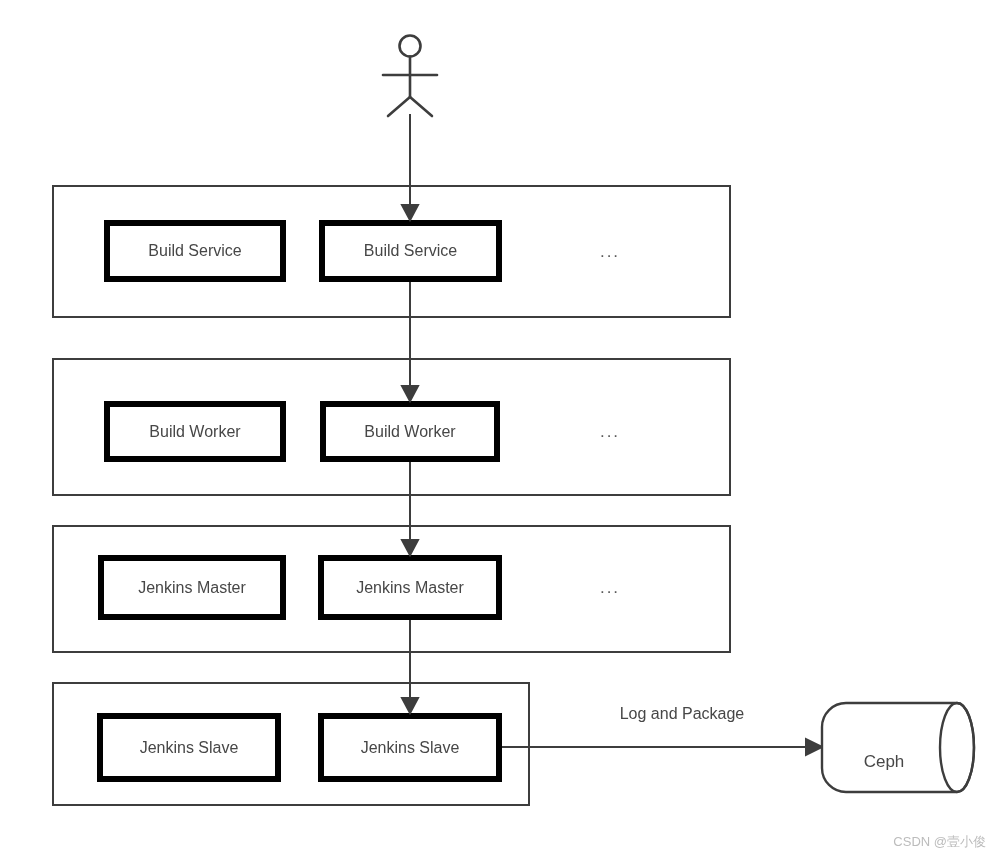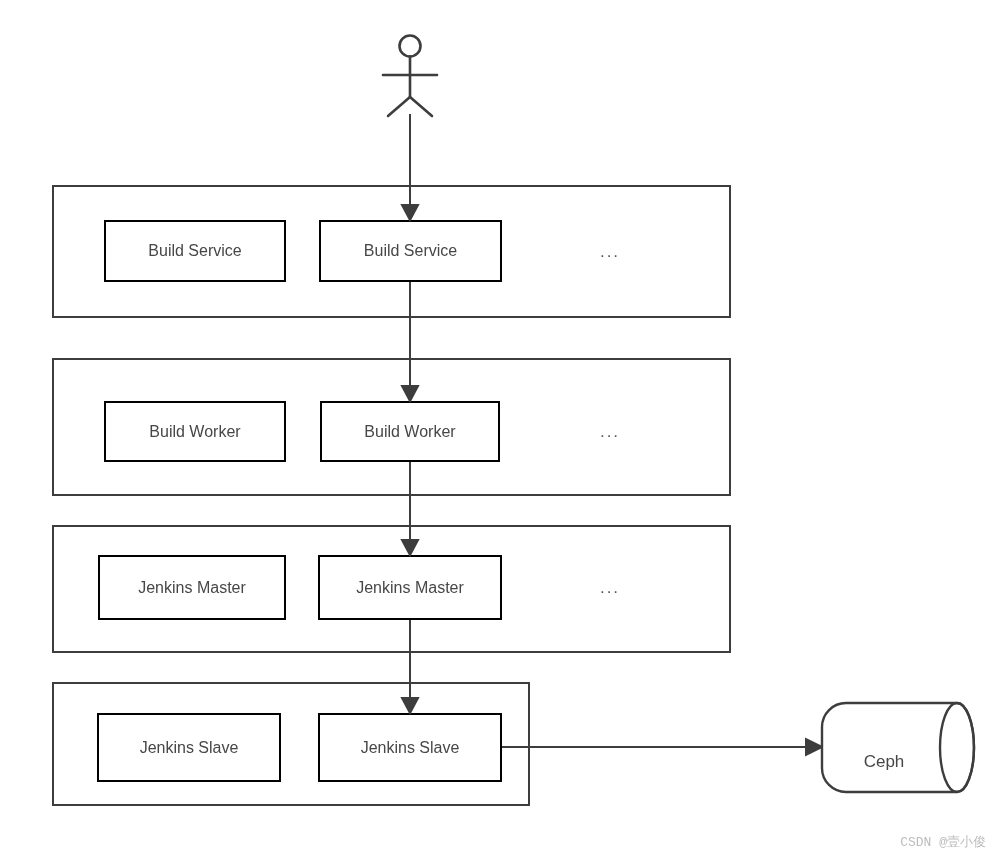--- a/index.html
+++ b/index.html
@@ -6,39 +6,39 @@
   .canvas{
     position:relative;width:992px;height:862px;background:#ffffff;
     font-family:"Liberation Sans",sans-serif;overflow:hidden;
   }
   .layer-svg{position:absolute;left:0;top:0;z-index:2;pointer-events:none;}
   .tier{
     position:absolute;box-sizing:border-box;border:2px solid #3d3d3d;
     background:#ffffff;z-index:1;
   }
   .node{
-    position:absolute;box-sizing:border-box;border:2px solid #000000;
+    position:absolute;box-sizing:border-box;border:6px solid #000000;
     background:#ffffff;z-index:1;display:flex;align-items:center;justify-content:center;
     font-size:16px;color:#474747;white-space:nowrap;
   }
   .dots{
     position:absolute;z-index:1;display:flex;align-items:center;justify-content:center;
     font-size:17px;color:#5a5a5a;letter-spacing:2px;width:36px;height:24px;
   }
   .edge-label{
     position:absolute;z-index:3;width:220px;text-align:center;
     font-size:16px;color:#474747;white-space:nowrap;
   }
   .cyl-label{
     position:absolute;z-index:3;width:120px;text-align:center;
     font-size:17px;color:#474747;
   }
   .watermark{
     position:absolute;z-index:3;width:150px;text-align:right;
-    font-size:13px;color:#bcbcbc;white-space:nowrap;font-family:Liberation Mono, monospace;
+    font-size:13px;color:#bcbcbc;white-space:nowrap;
   }
   
   .tier-1{left:52px;top:185px;width:679px;height:133px;}
   .tier-2{left:52px;top:358px;width:679px;height:138px;}
   .tier-3{left:52px;top:525px;width:679px;height:128px;}
   .tier-4{left:52px;top:682px;width:478px;height:124px;}
   
   .n-1a{left:104px;top:220px;width:182px;height:62px;}
   .n-1b{left:319px;top:220px;width:183px;height:62px;}
   .n-2a{left:104px;top:401px;width:182px;height:61px;}
@@ -72,20 +72,21 @@
   <div class="node n-2b">Build Worker</div>
   <div class="dots dots-2">...</div>
 
   <div class="node n-3a">Jenkins Master</div>
   <div class="node n-3b">Jenkins Master</div>
   <div class="dots dots-3">...</div>
 
   <div class="node n-4a">Jenkins Slave</div>
   <div class="node n-4b">Jenkins Slave</div>
 
+  <div class="edge-label edge-label-pos">Log and Package</div>
   <div class="cyl-label cyl-label-pos">Ceph</div>
   <div class="watermark watermark-pos">CSDN @壹小俊</div>
 
   <svg class="layer-svg" width="992" height="862" viewBox="0 0 992 862">
 
     <g stroke="#3d3d3d" stroke-width="2.6" fill="none" stroke-linecap="round">
       <circle cx="410" cy="46" r="10.5"></circle>
       <line x1="410" y1="56.5" x2="410" y2="97"></line>
       <line x1="383" y1="75" x2="437" y2="75"></line>
       <line x1="410" y1="97" x2="388" y2="116"></line>

